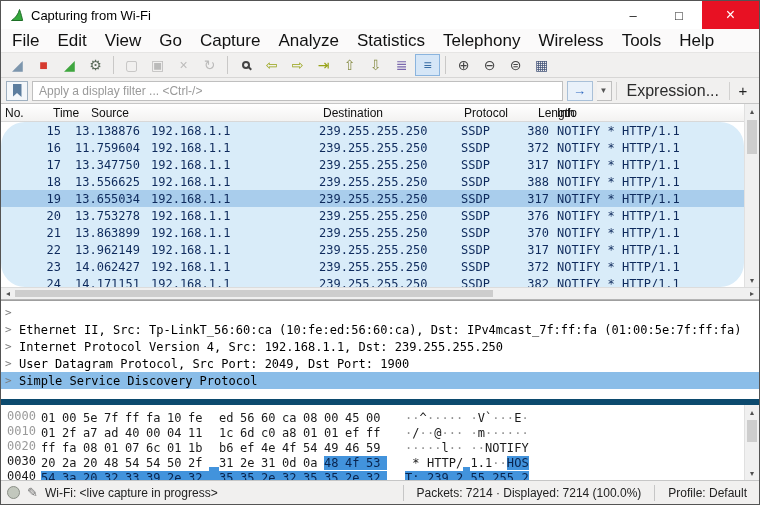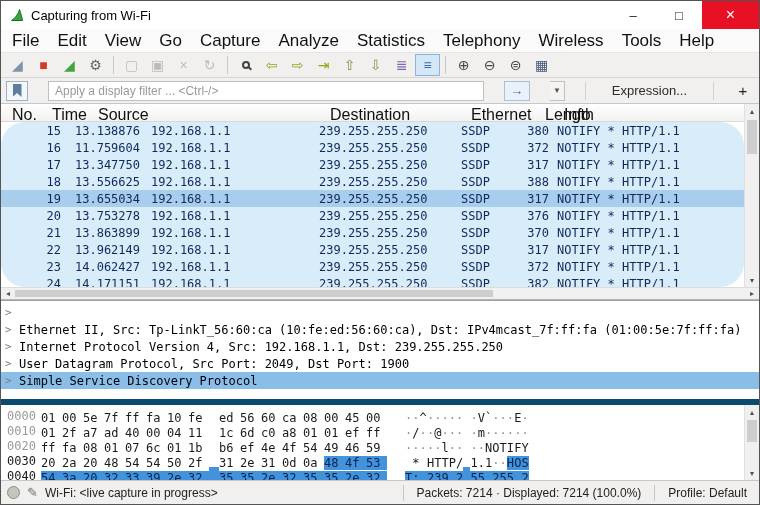--- a/index.html
+++ b/index.html
@@ -29,41 +29,41 @@
     font-size:14px; border:1px solid transparent; }
   .tb-btn.disabled { opacity:.38; }
   .tb-btn.active { background:#d5e6f7; border:1px solid #8ab4de; }
   .tb-sep { width:1px; height:18px; background:#c9c8c7; margin:0 4px; }
   .mag { width:8px; height:8px; border:2px solid #444; border-radius:50%; position:relative; }
   .mag::after { content:""; position:absolute; width:5px; height:2px; background:#444;
     right:-4px; bottom:-2px; transform:rotate(45deg); }
 
   
   .filterbar { height:26px; flex:0 0 26px; background:#f1f0ef; display:flex; align-items:center;
-    padding:0 5px; gap:20px; border-bottom:1px solid #c6c6c6; }
+    padding:0 5px; gap:4px; border-bottom:1px solid #c6c6c6; }
   .bookmark-btn { width:22px; height:20px; border:1px solid #9fb0c0; background:#f4f7fa;
     display:flex; align-items:center; justify-content:center; }
   .bookmark-shape { width:9px; height:13px; background:#5c7d9e;
     clip-path:polygon(0 0,100% 0,100% 100%,50% 70%,0 100%); }
   .filter-input { flex:1; height:20px; border:1px solid #bfbfbf; font-size:12px; padding:0 6px;
     font-family:"Liberation Sans",sans-serif; color:#444; background:#fff; }
   .filter-input::placeholder { color:#9a9a9a; }
   .apply-btn { width:26px; height:20px; border:1px solid #a9c0d8; background:#e9f1fa;
     color:#2e68c0; font-weight:bold; font-size:13px; display:flex; align-items:center; justify-content:center; }
   .caret-btn { width:15px; height:20px; border:1px solid #bfbfbf; border-left:none; background:#f4f3f2;
     font-size:8px; color:#555; display:flex; align-items:center; justify-content:center; }
   .fsep { width:1px; height:18px; background:#d2d1d0; }
-  .expr-btn { font-size:13px; color:#2b2b2b; padding:0 6px; }
+  .expr-btn { font-size:16px; color:#2b2b2b; padding:0 6px; }
   .plus-btn { width:20px; text-align:center; font-size:15px; color:#222; padding-right:2px; }
 
   
   .list-area { flex:0 0 183px; position:relative; background:#fff; }
   .list-header { height:18px; position:relative; background:linear-gradient(#ffffff,#f3f2f1);
     border-bottom:1px solid #d8d8d8; }
-  .hdr-label { position:absolute; top:2px; font-size:16px; color:#101010;margin-left:7px; }
+  .hdr-label { position:absolute; top:2px; font-size:12px; color:#101010; }
   .list-rows { height:165px; overflow:hidden; margin-right:15px;border-radius:24px; }
   .prow { height:17px; display:flex; align-items:center; background:#d9ecf9;
     font-family:"DejaVu Sans Mono", monospace; font-size:12px; color:#0e2a5c; white-space:nowrap; }
   .prow.sel { background:#a9cdec; }
   .c-no { width:68px; text-align:right; padding-right:8px; }
   .c-time { width:82px; padding-left:6px; }
   .c-src { width:168px; }
   .c-dst { width:142px; }
   .c-proto { width:52px; }
   .c-len { width:38px; text-align:right; padding-right:2px; }
@@ -183,24 +183,24 @@
     <div class="caret-btn">▼</div>
     <div class="fsep"></div>
     <div class="expr-btn">Expression...</div>
     <div class="fsep"></div>
     <div class="plus-btn">+</div>
   </div>
 
   <div class="list-area">
     <div class="list-header">
         <span class="hdr-label" style="left: 4px;">No.</span>
-        <span class="hdr-label" style="left: 44px;">Time</span>
+        <span class="hdr-label" style="left: 52px;">Time</span>
         <span class="hdr-label" style="left: 90px;">Source</span>
         <span class="hdr-label" style="left: 322px;">Destination</span>
-        <span class="hdr-label" style="left: 463px;">Ethernet</span>
+        <span class="hdr-label" style="left: 463px;">Protocol</span>
         <span class="hdr-label" style="left: 537px;">Length</span>
         <span class="hdr-label" style="left: 556px;">Info</span>
       </div>
     <div class="list-rows">
         <div class="prow">
           <span class="c-no">15</span>
           <span class="c-time">13.138876</span>
           <span class="c-src">192.168.1.1</span>
           <span class="c-dst">239.255.255.250</span>
           <span class="c-proto">SSDP</span>

